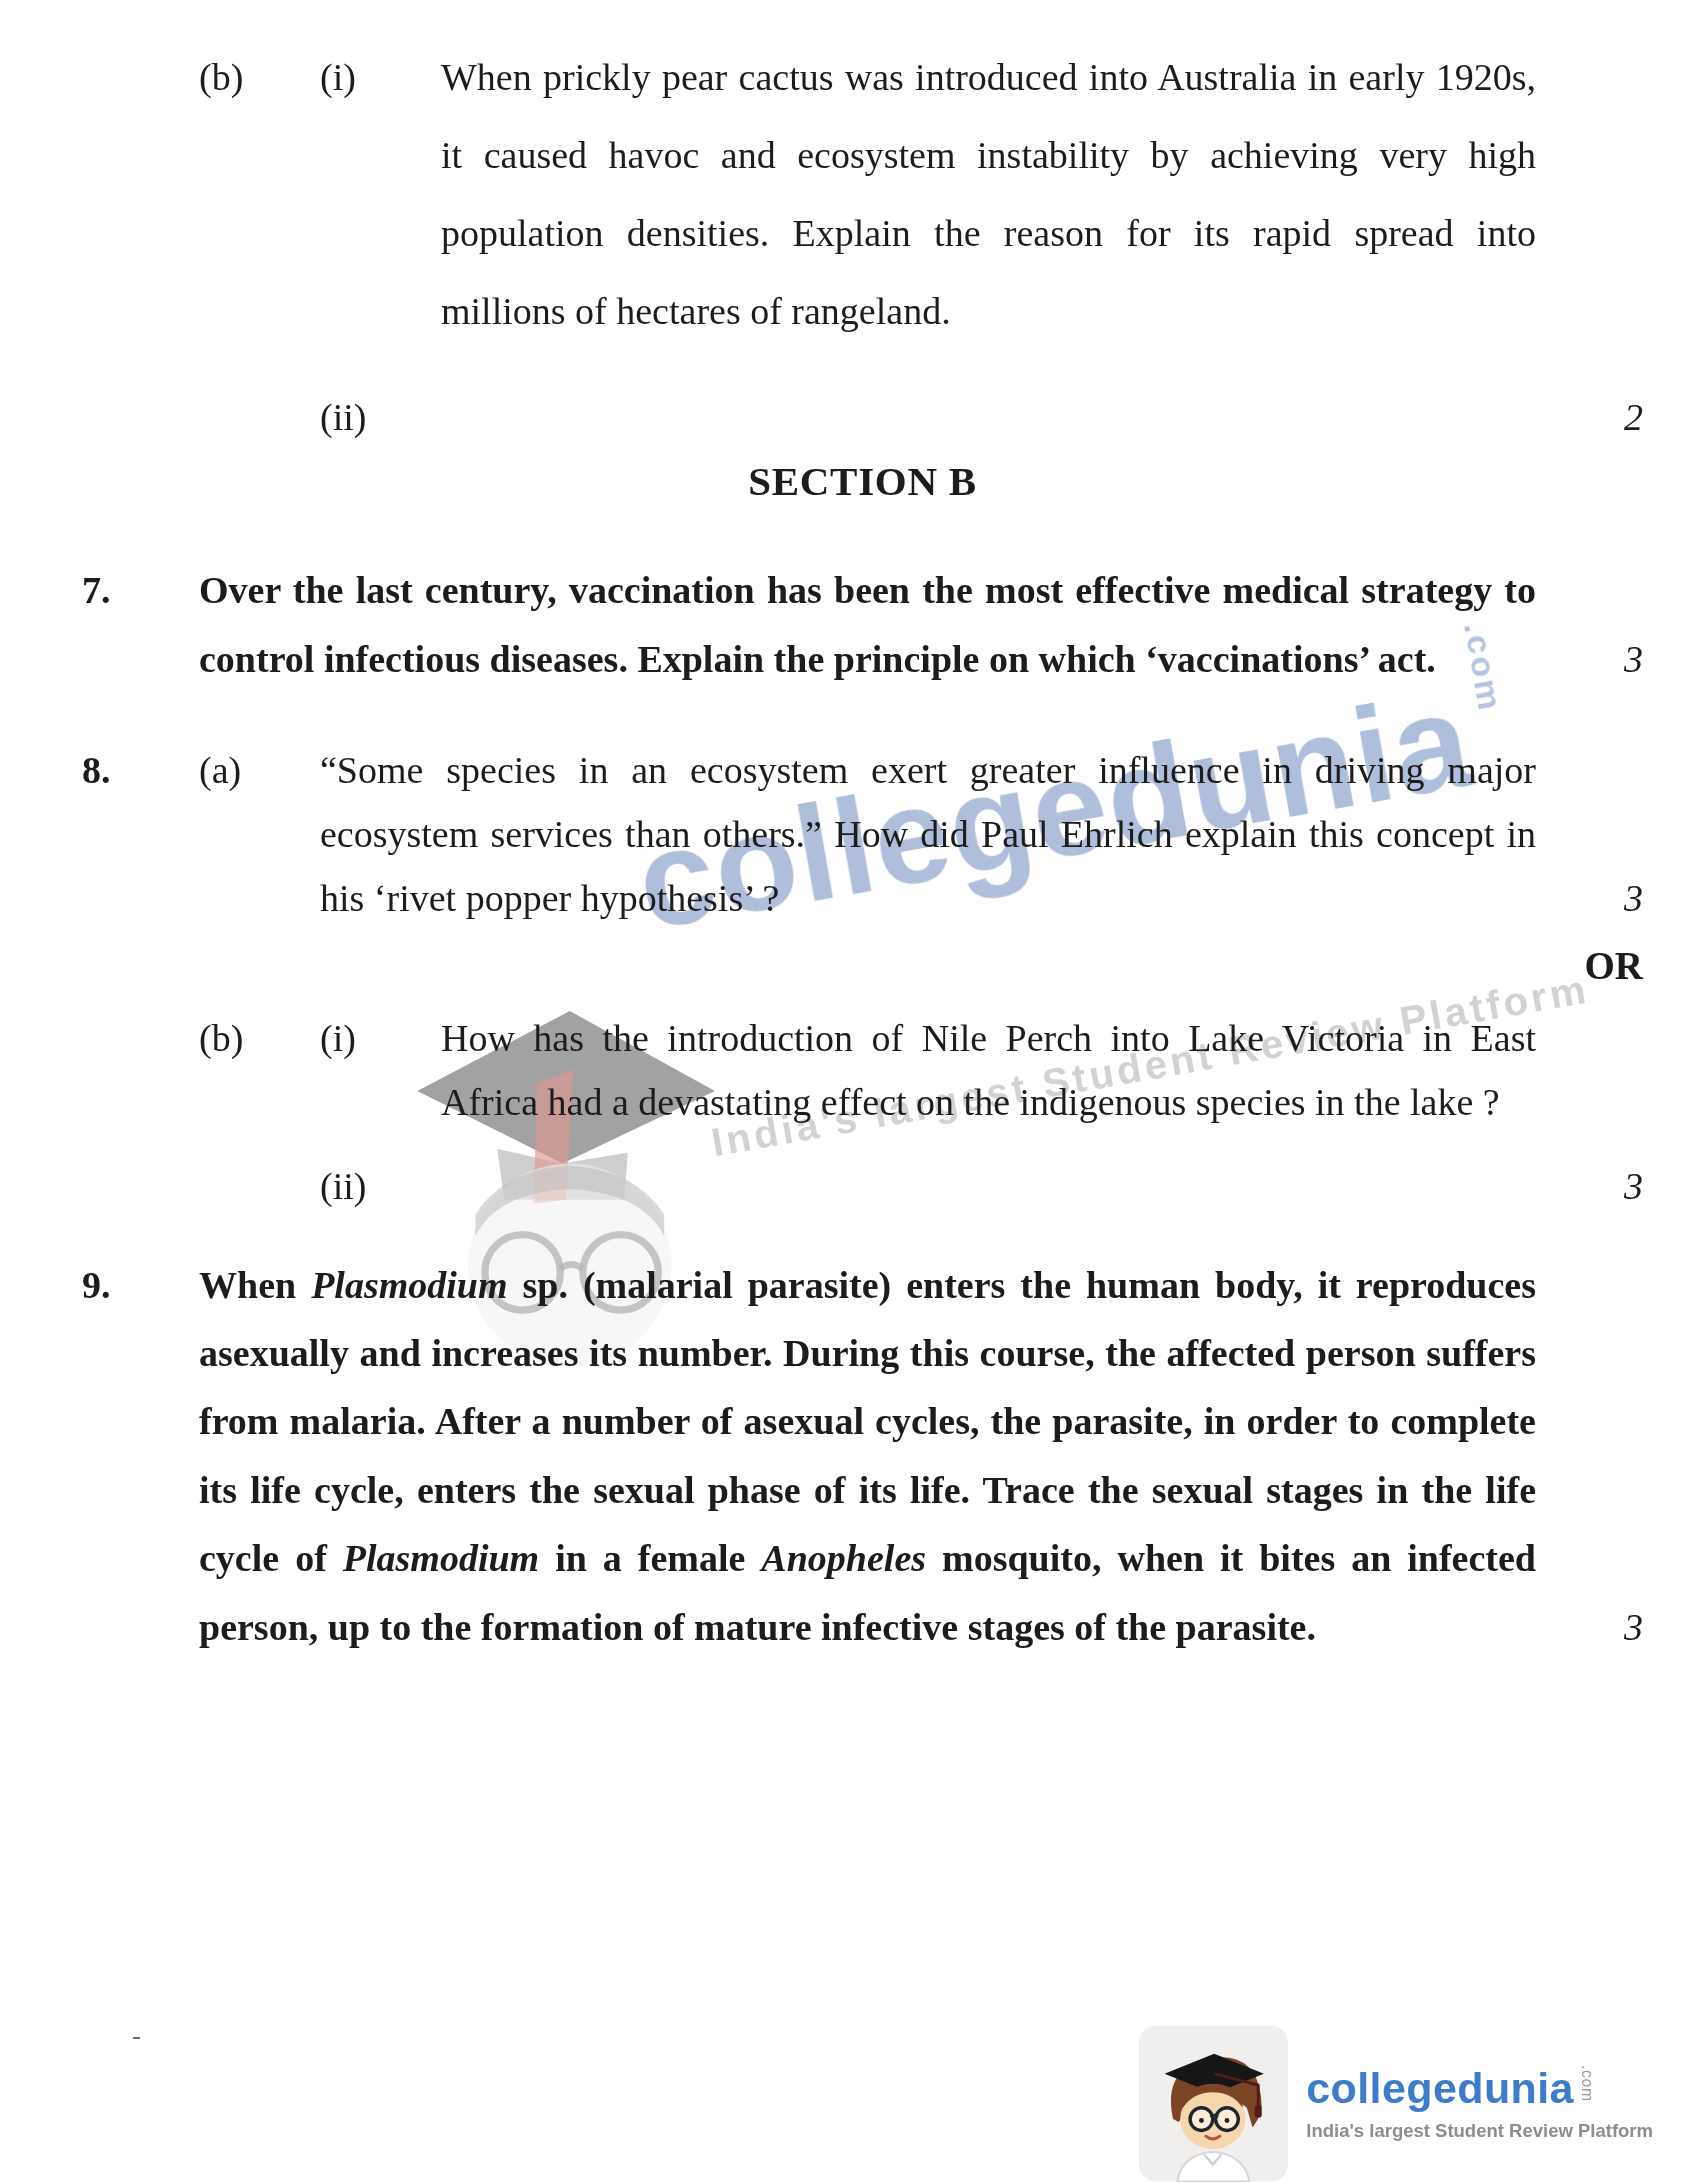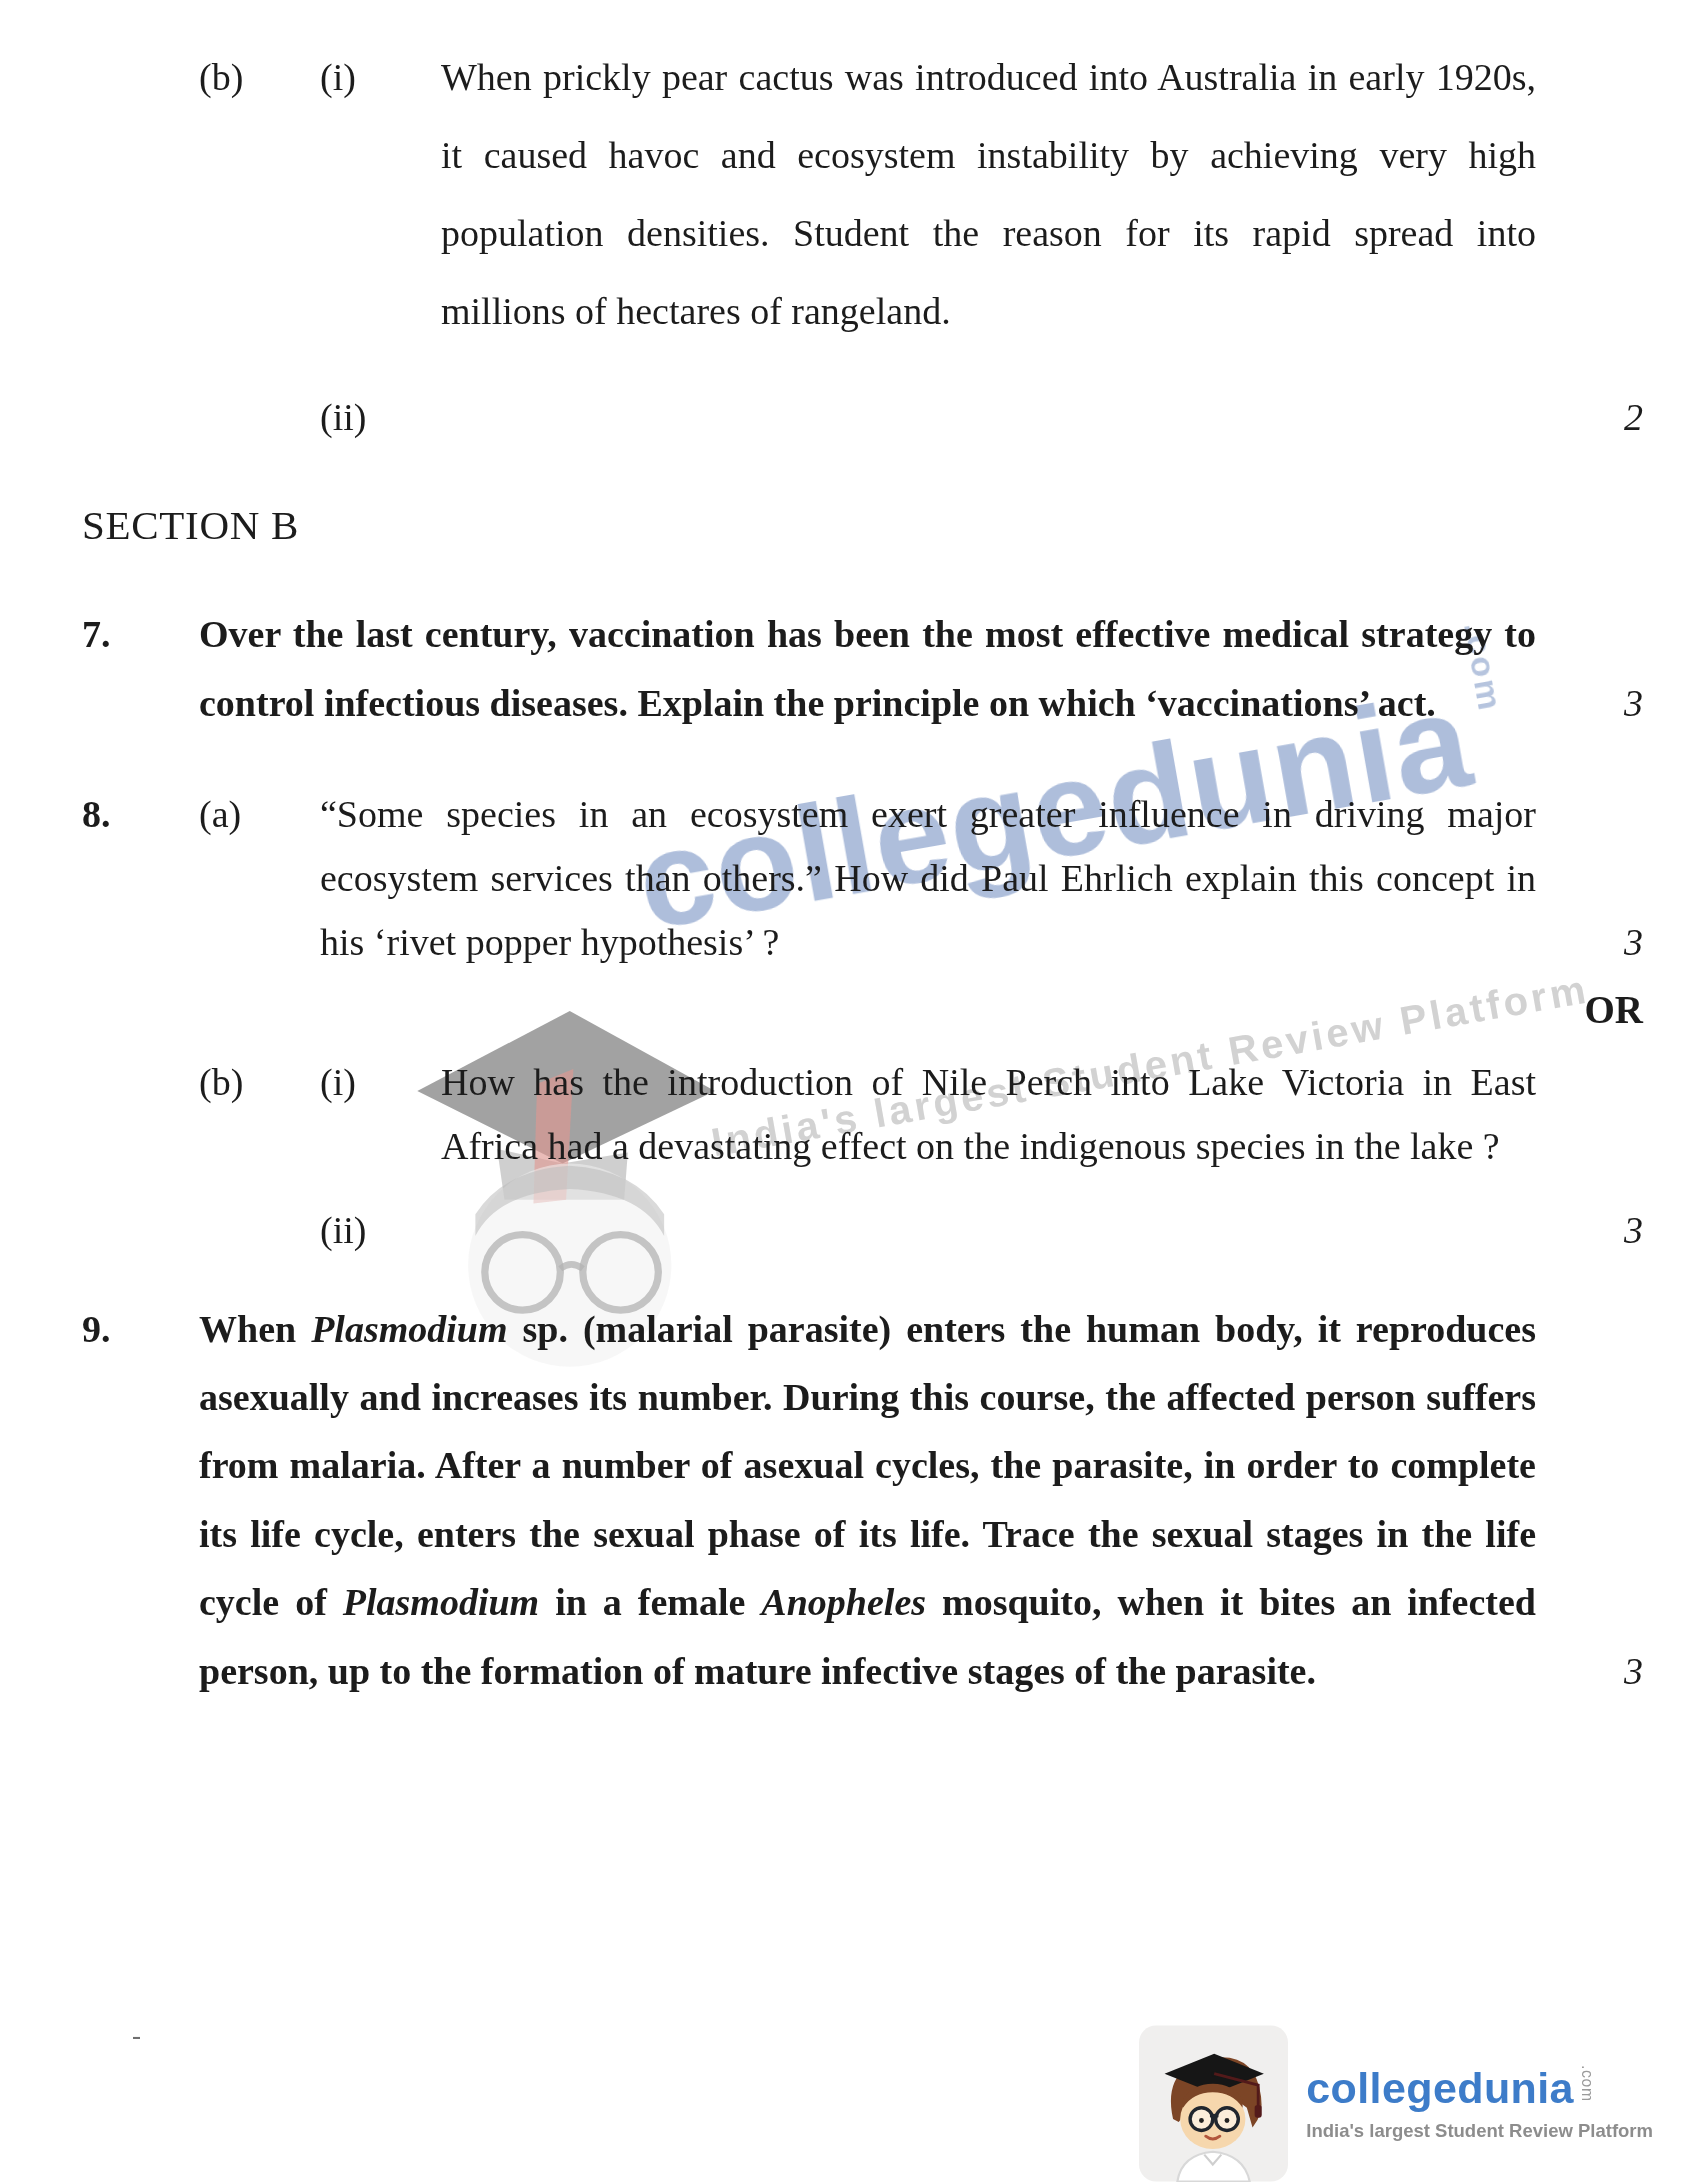--- a/index.html
+++ b/index.html
@@ -96,24 +96,24 @@
 
   .c-qnum { font-weight: bold; }
   .c-text { text-align: justify; }
   .c-marks {
     font-style: italic;
     text-align: right;
     align-self: end;
   }
 
   .section-heading {
-    font-weight: normal;
+    text-align: center;
+    font-weight: bold;
     font-size: 41px;
     letter-spacing: 0.7px;
-    margin-top: 44px;
     line-height: 1.2;
   }
   .or-heading {
     text-align: right;
     font-weight: bold;
     font-size: 39px;
     margin-top: 13px;
     line-height: 1.2;
   }
 
@@ -188,21 +188,21 @@
       <span class="wm-brand">collegedunia</span><span class="wm-com">.com</span>
     </div>
     <div class="wm-tagline">India's largest Student Review Platform</div>
   </div>
 
   <div class="content">
 
     <div class="row lh-wide">
       <div class="col-2">(b)</div>
       <div class="col-3">(i)</div>
-      <div class="col-4 c-text">When prickly pear cactus was introduced into Australia in early 1920s, it caused havoc and ecosystem instability by achieving very high population densities. Student the reason for its rapid spread into millions of hectares of rangeland.</div>
+      <div class="col-4 c-text">When prickly pear cactus was introduced into Australia in early 1920s, it caused havoc and ecosystem instability by achieving very high population densities. Explain the reason for its rapid spread into millions of hectares of rangeland.</div>
     </div>
 
     <div class="row lh-wide mt-40">
       <div class="col-3">(ii)</div>
       <div class="col-5 c-marks">2</div>
     </div>
 
     <div class="section-heading">SECTION B</div>
 
     <div class="row lh-med mt-70">

